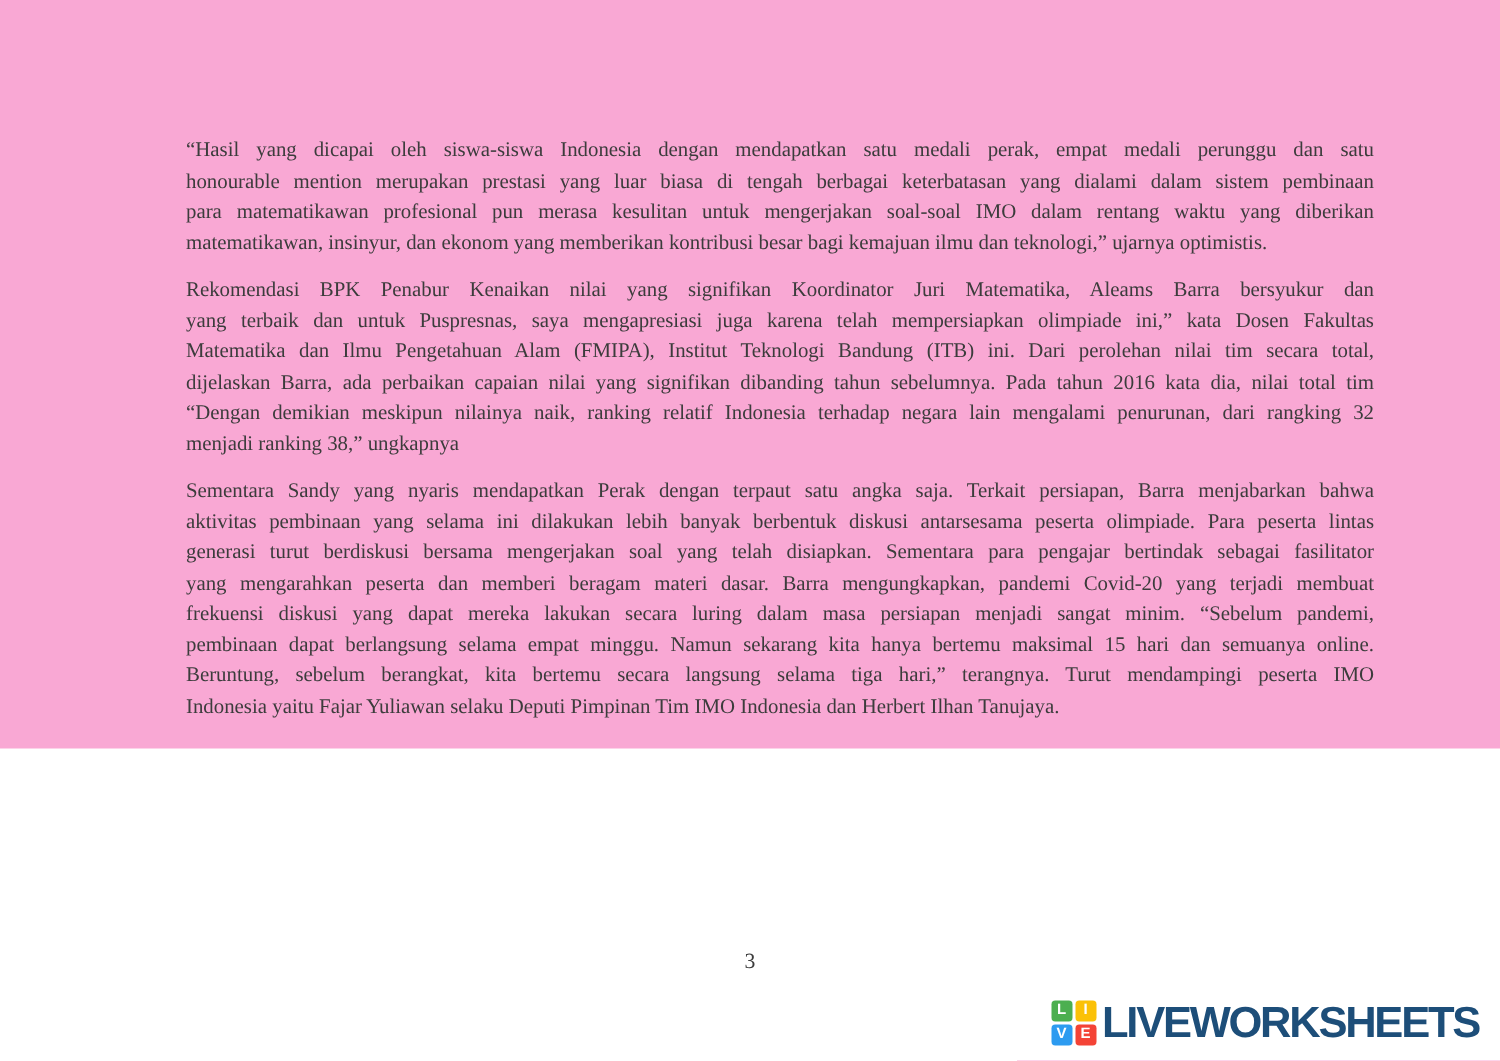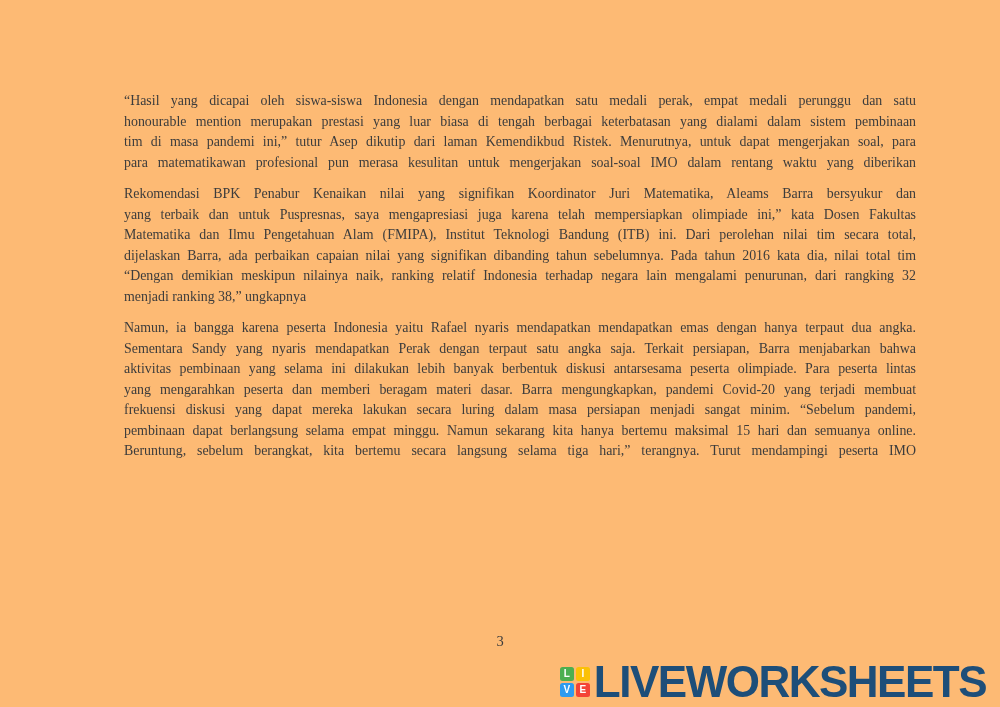--- a/index.html
+++ b/index.html
@@ -3,22 +3,22 @@
 <meta charset="utf-8">
 <style>
   html, body { margin: 0; padding: 0; }
   body {
     width: 1000px; height: 707px;
     background: #ffffff;
     overflow: hidden;
   }
   .page {
     position: relative;
-    width: 1000px; height: 707px;
-    background: #fdba74;
+    width: 1000px; height: 499px;
+    background: #f9a8d4;
     font-family: "Liberation Serif", "DejaVu Serif", serif;
     color: #3c3c3c;
   }
   .text-block {
     position: absolute;
     left: 124px; top: 91px;
     width: 792px;
     font-size: 13.9px;
   }
   .paragraph { margin: 0 0 11px 0; }
@@ -56,53 +56,54 @@
     color: #ffffff;
     font-family: "Liberation Sans", sans-serif;
     font-weight: bold;
     font-size: 10px;
     line-height: 14px;
     text-align: center;
   }
   .brand {
     font-family: "Liberation Sans", sans-serif;
     font-weight: 800;
-    font-size: 44px;
+    font-size: 29px;
     letter-spacing: -1.5px;
     line-height: 36px;
   }
 </style>
 </head>
 <body>
 
 <div class="page">
 
   <main class="text-block">
     <section class="paragraph">
         <div class="line">“Hasil yang dicapai oleh siswa-siswa Indonesia dengan mendapatkan satu medali perak, empat medali perunggu dan satu</div>
         <div class="line">honourable mention merupakan prestasi yang luar biasa di tengah berbagai keterbatasan yang dialami dalam sistem pembinaan</div>
-        <div class="line">tim di masa pandemi ini,” tutur Asep dikutip dari laman Kemendikbud Ristek. Menurutnya, untuk dapat mengerjakan soal, para</div>
         <div class="line">para matematikawan profesional pun merasa kesulitan untuk mengerjakan soal-soal IMO dalam rentang waktu yang diberikan</div>
+        <div class="line last">matematikawan, insinyur, dan ekonom yang memberikan kontribusi besar bagi kemajuan ilmu dan teknologi,” ujarnya optimistis.</div>
       </section>
     <section class="paragraph">
         <div class="line">Rekomendasi BPK Penabur Kenaikan nilai yang signifikan Koordinator Juri Matematika, Aleams Barra bersyukur dan</div>
         <div class="line">yang terbaik dan untuk Puspresnas, saya mengapresiasi juga karena telah mempersiapkan olimpiade ini,” kata Dosen Fakultas</div>
         <div class="line">Matematika dan Ilmu Pengetahuan Alam (FMIPA), Institut Teknologi Bandung (ITB) ini. Dari perolehan nilai tim secara total,</div>
         <div class="line">dijelaskan Barra, ada perbaikan capaian nilai yang signifikan dibanding tahun sebelumnya. Pada tahun 2016 kata dia, nilai total tim</div>
         <div class="line">“Dengan demikian meskipun nilainya naik, ranking relatif Indonesia terhadap negara lain mengalami penurunan, dari rangking 32</div>
         <div class="line last">menjadi ranking 38,” ungkapnya</div>
       </section>
     <section class="paragraph">
-        <div class="line">Namun, ia bangga karena peserta Indonesia yaitu Rafael nyaris mendapatkan mendapatkan emas dengan hanya terpaut dua angka.</div>
         <div class="line">Sementara Sandy yang nyaris mendapatkan Perak dengan terpaut satu angka saja. Terkait persiapan, Barra menjabarkan bahwa</div>
         <div class="line">aktivitas pembinaan yang selama ini dilakukan lebih banyak berbentuk diskusi antarsesama peserta olimpiade. Para peserta lintas</div>
+        <div class="line">generasi turut berdiskusi bersama mengerjakan soal yang telah disiapkan. Sementara para pengajar bertindak sebagai fasilitator</div>
         <div class="line">yang mengarahkan peserta dan memberi beragam materi dasar. Barra mengungkapkan, pandemi Covid-20 yang terjadi membuat</div>
         <div class="line">frekuensi diskusi yang dapat mereka lakukan secara luring dalam masa persiapan menjadi sangat minim. “Sebelum pandemi,</div>
         <div class="line">pembinaan dapat berlangsung selama empat minggu. Namun sekarang kita hanya bertemu maksimal 15 hari dan semuanya online.</div>
         <div class="line">Beruntung, sebelum berangkat, kita bertemu secara langsung selama tiga hari,” terangnya. Turut mendampingi peserta IMO</div>
+        <div class="line last">Indonesia yaitu Fajar Yuliawan selaku Deputi Pimpinan Tim IMO Indonesia dan Herbert Ilhan Tanujaya.</div>
       </section>
   </main>
 
   <div class="page-number">3</div>
 
   <footer class="logo">
     <span class="logo-grid">
         <span class="sq" style="background: rgb(76, 175, 80);">L</span>
         <span class="sq" style="background: rgb(251, 193, 7);">I</span>
         <span class="sq" style="background: rgb(45, 155, 240);">V</span>

